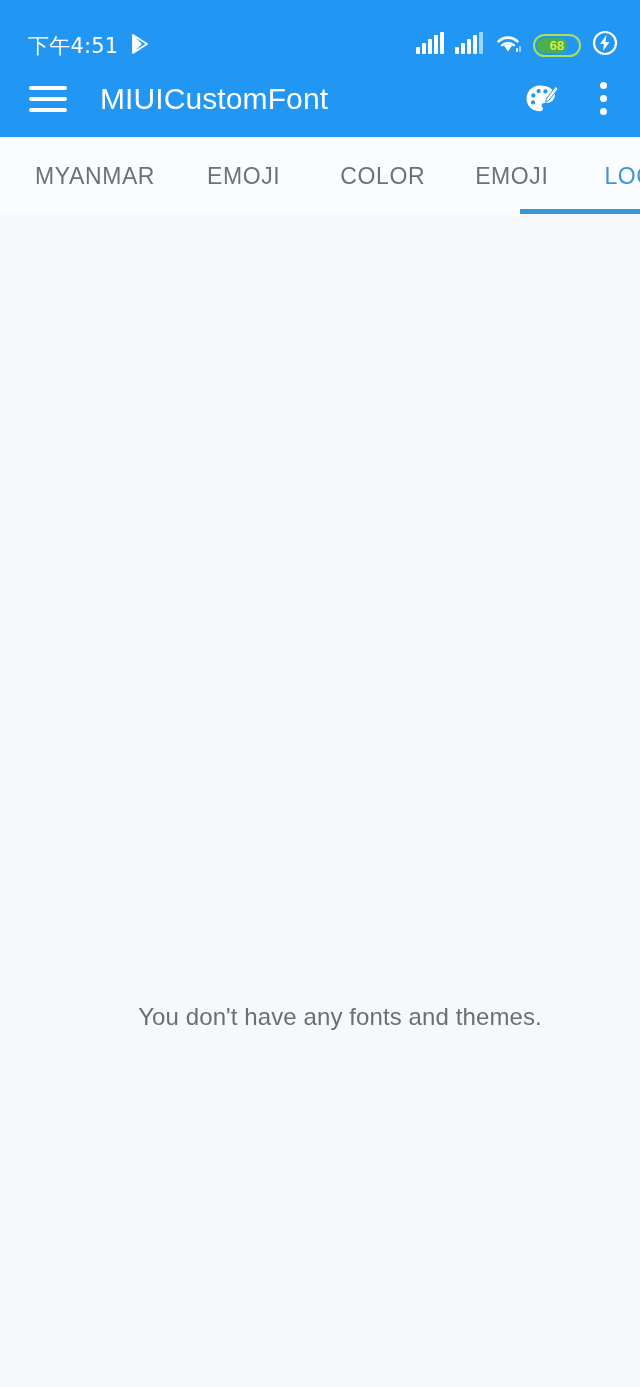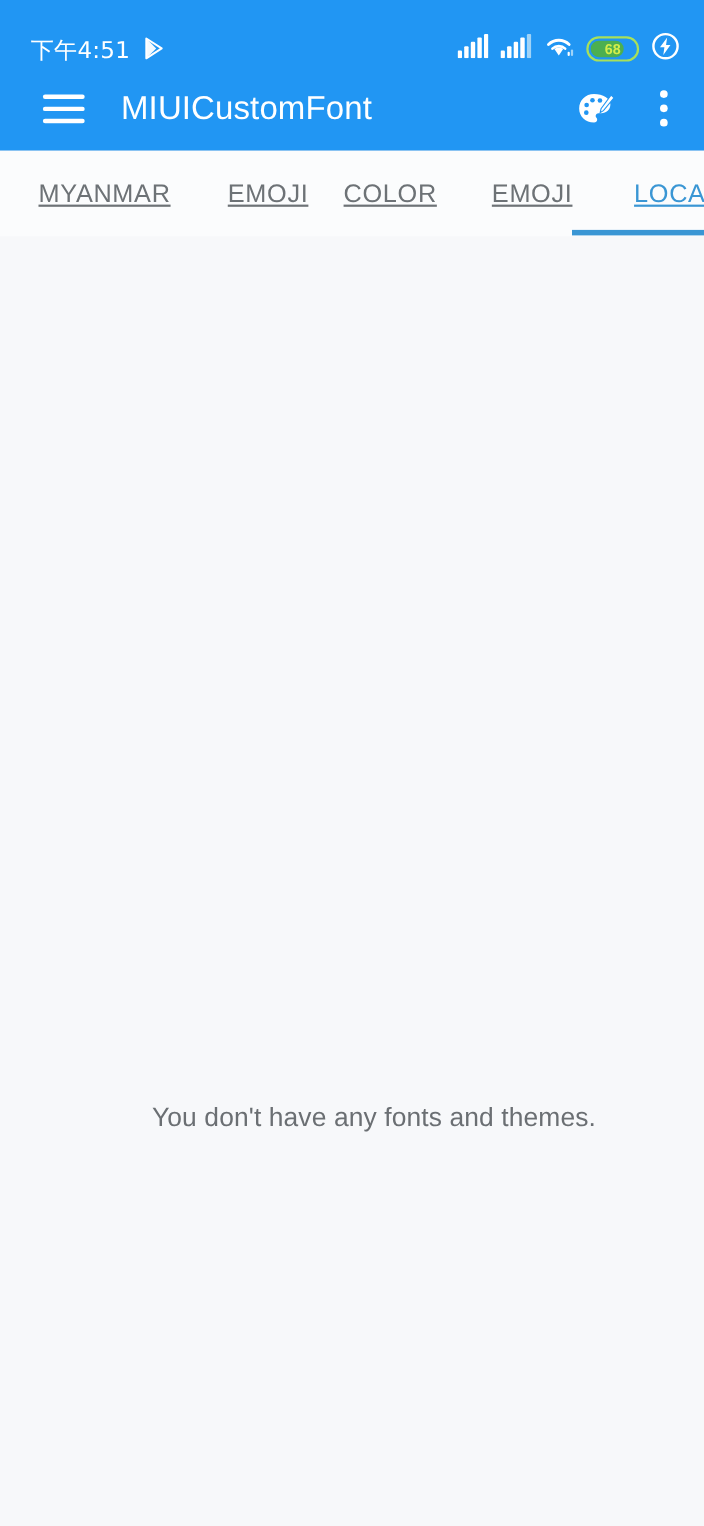--- a/index.html
+++ b/index.html
@@ -51,21 +51,21 @@
     font-family:Liberation Sans, sans-serif;
   }
   .bolt-circle { display:block; }
 
   
   .app-bar {
     position:absolute; top:60px; left:0;
     width:640px; height:77px;
     background:#2196f3;
     display:flex; align-items:center;
-    padding:0 20px 0 36px;
+    padding:0 20px 0 26px;
     box-shadow:0 1px 0 rgba(0,0,0,.10);
   }
   .hamburger {
     width:44px; height:44px;
     display:flex; flex-direction:column; justify-content:center;
     gap:7px; cursor:pointer; padding:0 3px;
   }
   .hamburger span {
     display:block; height:4px; border-radius:2px; background:#ffffff;
   }
@@ -90,25 +90,25 @@
     position:absolute; top:137px; left:0;
     width:640px; height:78px;
     background:#fbfcfd;
     display:flex; align-items:center;
     overflow:hidden;
   }
   .tab {
     font-size:23px; color:#6d7276; letter-spacing:.6px;
     white-space:nowrap; cursor:pointer;
     padding:0 2px; position:relative; height:78px;
-    display:flex; align-items:center;text-decoration:underline;
+    display:flex; align-items:center;
   }
   .tab.t-myanmar { margin-left:33px; }
   .tab.t-emoji   { margin-left:48px; }
-  .tab.t-color   { margin-left:28px;text-align:center; }
+  .tab.t-color   { margin-left:56px;text-align:center; }
   .tab.t-cool    { margin-left:46px; }
   .tab.t-local   { margin-left:52px; color:#3a96d4; }
   .tab-indicator {
     position:absolute; left:520px; top:209px;
     width:120px; height:5px; background:#3a96d4;
   }
 
   
   .content {
     position:absolute; top:215px; left:0;

